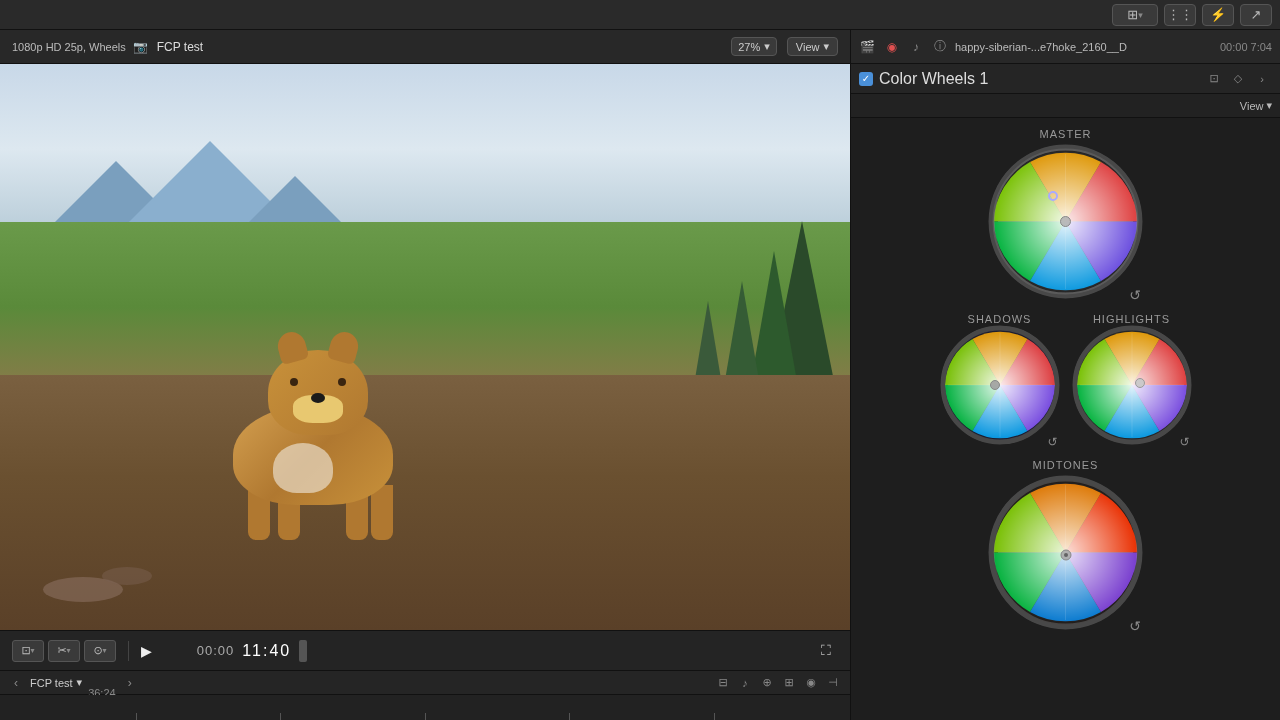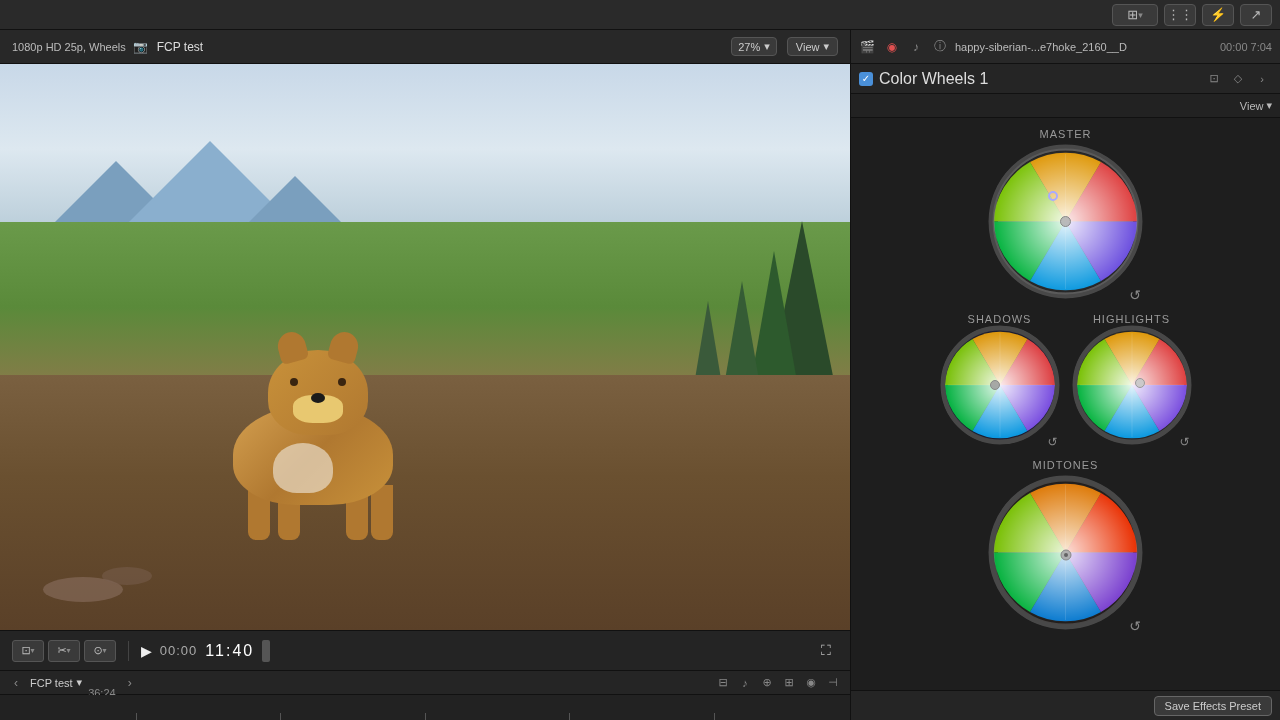--- a/index.html
+++ b/index.html
@@ -235,20 +235,21 @@
       color: #eee;
       font-size: 14px;
       background: none;
       border: none;
       cursor: pointer;
     }
     .timecode {
       color: #aaa;
       font-size: 13px;
       letter-spacing: 1px;
+      margin-left: 37px;
     }
     .timecode-current {
       color: #fff;
       font-size: 16px;
       font-weight: 300;
       letter-spacing: 2px;
     }
     .playhead-marker {
       width: 8px; height: 22px;
       background: #555;
@@ -865,20 +866,16 @@
             <circle cx="78" cy="80" r="5" fill="rgba(170,170,170,0.9)" stroke="#888" stroke-width="1"></circle>
 
             <circle cx="78" cy="80" r="2" fill="rgba(80,80,80,0.8)"></circle>
           </svg>
           <span class="reset-btn">↺</span>
         </div>
       </div>
 
     </div>
 
-    <div class="bottom-bar">
-      <div class="bottom-spacer"></div>
-      <button class="save-preset-btn">Save Effects Preset</button>
-    </div>
 
   </div>
 
 </div>
 
 </body></html>

